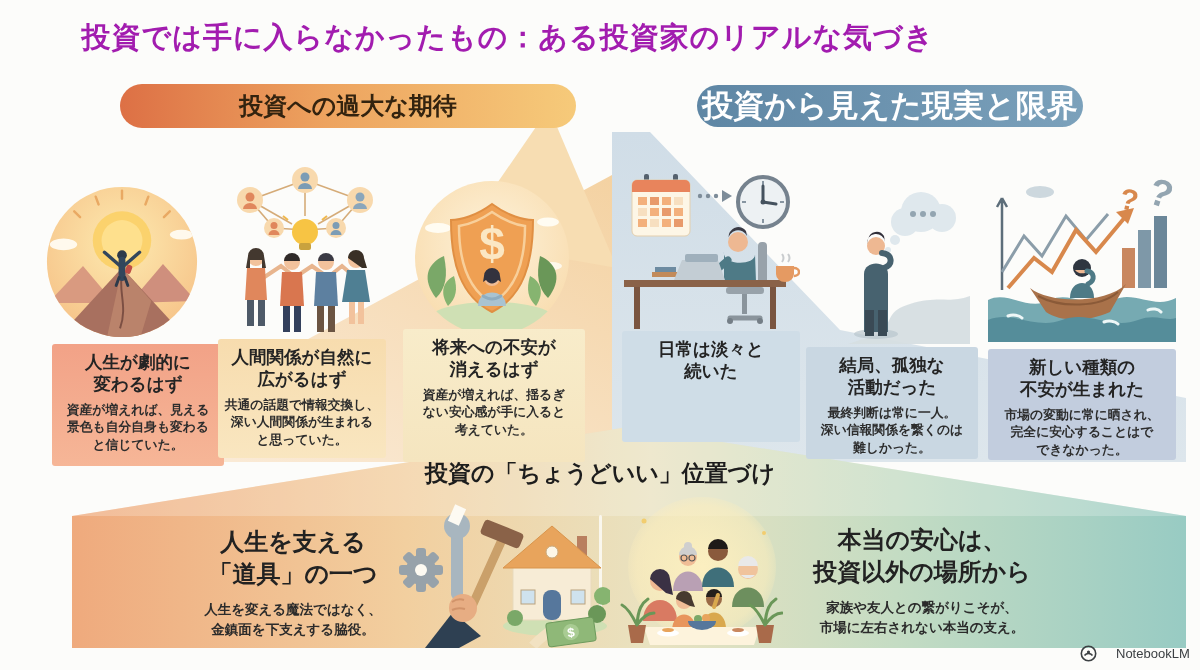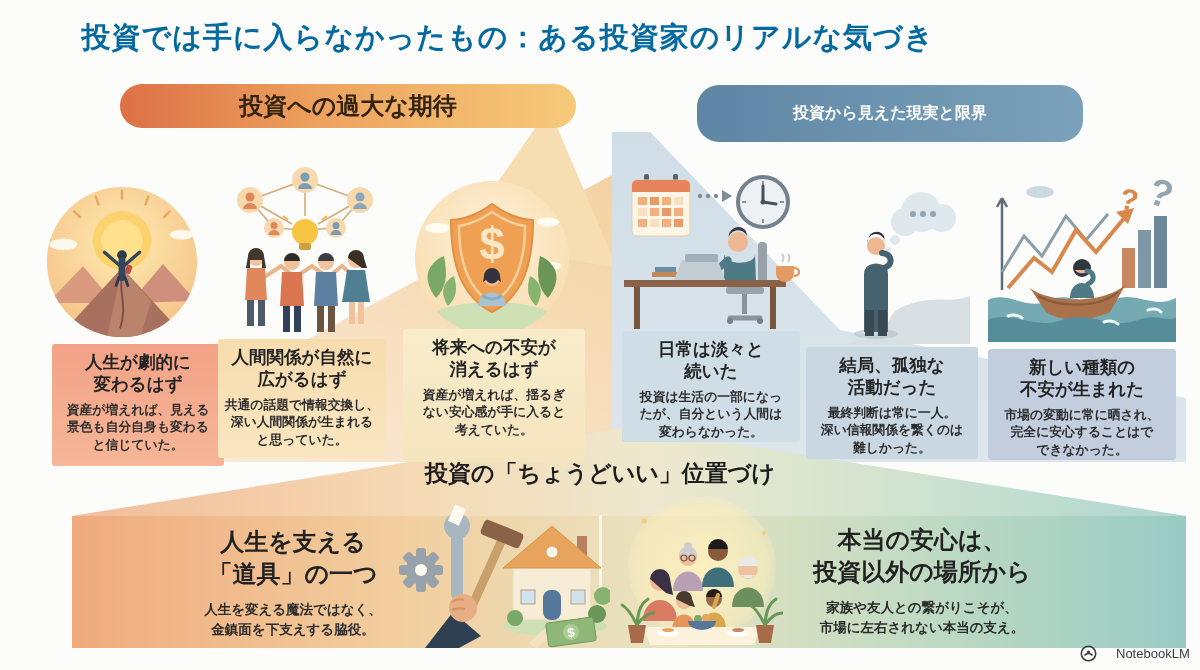--- a/index.html
+++ b/index.html
@@ -1,28 +1,28 @@
 <!DOCTYPE html>
 <html><head>
 <meta charset="utf-8">
 <style>
   html,body{margin:0;padding:0;background:#e9e9e9;}
   .canvas{position:relative;width:1200px;height:670px;background:#fcfcfa;overflow:hidden;
           font-family:"Liberation Sans","DejaVu Sans",sans-serif;margin:0 auto;}
   .abs{position:absolute;}
   .bg-svg{position:absolute;left:0;top:0;z-index:0;}
   .page-title{left:0;top:18px;width:1016px;text-align:center;font-size:29px;font-weight:800;
-              color:#0369a1;letter-spacing:1px;z-index:3;}
+              color:#a21caf;letter-spacing:1px;z-index:3;}
   .pill{display:flex;align-items:center;justify-content:center;font-weight:700;z-index:3;}
   .pill-left{left:120px;top:84px;width:456px;height:44px;border-radius:24px;
              background:linear-gradient(90deg,#dd7045 0%,#eda35f 45%,#f6ca7a 100%);
              color:#33230f;font-size:24px;}
-  .pill-right{left:697px;top:85px;width:386px;height:57px;border-radius:22px;
+  .pill-right{left:697px;top:85px;width:386px;height:42px;border-radius:22px;
               background:linear-gradient(90deg,#5e86a4 0%,#7ba1bb 100%);
-              color:#ffffff;font-size:16px;}
+              color:#ffffff;font-size:31px;}
   .card{position:absolute;display:flex;flex-direction:column;align-items:center;
         padding:7px 3px;box-sizing:border-box;text-align:center;z-index:2;border-radius:3px;}
   .card-title{font-size:17.5px;font-weight:800;line-height:1.28;color:#242424;white-space:pre-line;}
   .card-body{font-size:12.8px;font-weight:700;line-height:1.38;color:#2d2d2d;margin-top:5px;white-space:pre-line;}
   .card-l1{left:52px;top:344px;width:172px;height:122px;background:linear-gradient(180deg,#f2a287,#f6b697);}
   .card-l2{left:218px;top:339px;width:168px;height:119px;background:linear-gradient(180deg,#f7dcae,#f9e6c0);}
   .card-l3{left:403px;top:329px;width:182px;height:133px;background:linear-gradient(180deg,#f8ecca,#f5e5bf);}
   .card-r1{left:622px;top:331px;width:178px;height:111px;background:#cfdde7;}
   .card-r2{left:806px;top:347px;width:172px;height:112px;background:#c9d7e2;}
   .card-r3{left:988px;top:349px;width:188px;height:111px;background:#c2cdde;}
@@ -359,23 +359,20 @@
   <div class="card card-l3">
     <div class="card-title">将来への不安が
 消えるはず</div>
     <div class="card-body">資産が増えれば、揺るぎ
 ない安心感が手に入ると
 考えていた。</div>
   </div>
   <div class="card card-r1">
     <div class="card-title">日常は淡々と
 続いた</div>
-    <div class="card-body">投資は生活の一部になっ
-たが、自分という人間は
-変わらなかった。</div>
   </div>
   <div class="card card-r2">
     <div class="card-title">結局、孤独な
 活動だった</div>
     <div class="card-body">最終判断は常に一人。
 深い信報関係を繋くのは
 難しかった。</div>
   </div>
   <div class="card card-r3">
     <div class="card-title">新しい種類の

